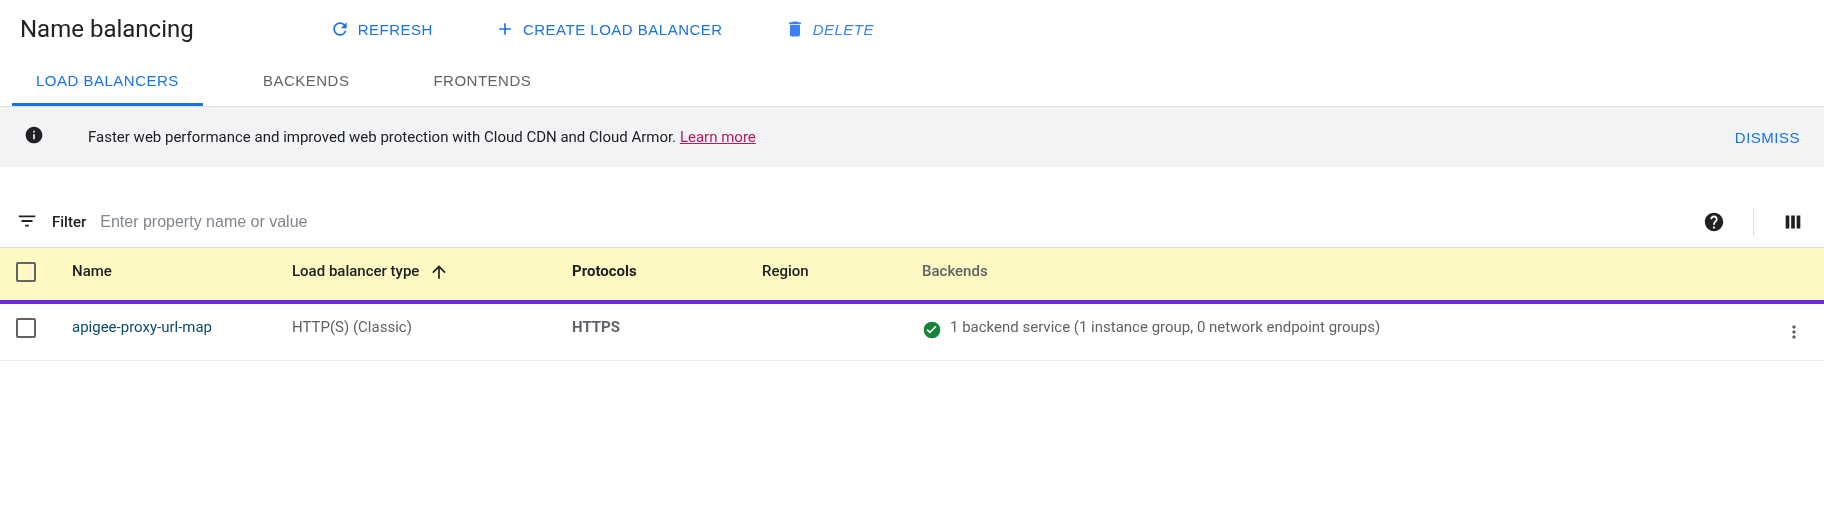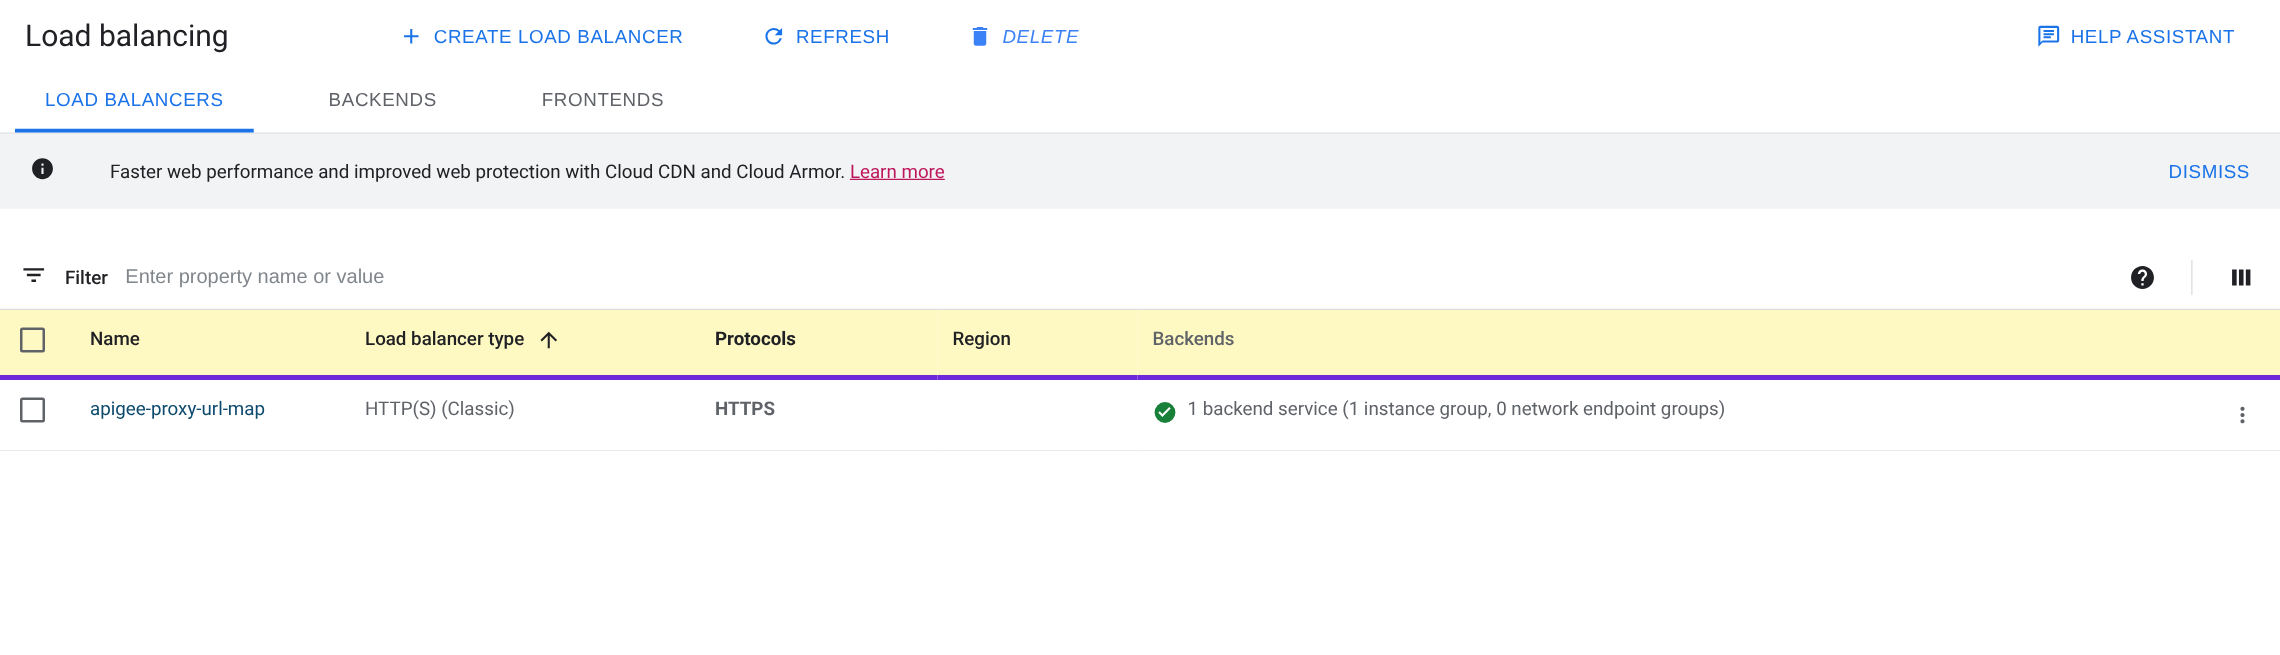--- a/index.html
+++ b/index.html
@@ -209,49 +209,43 @@
       height: 20px;
       flex-shrink: 0;
       margin-top: 2px;
     }
     .link-name { color: #0c4a6e; }
   </style>
 </head>
 <body>
 
 <div class="header">
-  <h1 class="page-title">Load balancing</h1>
+  <h1 class="page-title">Name balancing</h1>
+
+  <button class="action-btn">
+    <svg class="icon-svg" viewBox="0 0 24 24">
+        <path d="M17.65 6.35A7.958 7.958 0 0 0 12 4c-4.42 0-8 3.58-8 8s3.58 8 8 8c3.73 0 6.84-2.55 7.73-6h-2.08A5.99 5.99 0 0 1 12 18c-3.31 0-6-2.69-6-6s2.69-6 6-6c1.66 0 3.14.69 4.22 1.78L13 11h7V4l-2.35 2.35z"></path>
+      </svg>
+    <span>Refresh</span>
+  </button>
 
   <button class="action-btn">
     <svg class="icon-svg" viewBox="0 0 24 24">
         <path d="M19 13h-6v6h-2v-6H5v-2h6V5h2v6h6v2z"></path>
       </svg>
     <span>Create load balancer</span>
   </button>
 
-  <button class="action-btn">
-    <svg class="icon-svg" viewBox="0 0 24 24">
-        <path d="M17.65 6.35A7.958 7.958 0 0 0 12 4c-4.42 0-8 3.58-8 8s3.58 8 8 8c3.73 0 6.84-2.55 7.73-6h-2.08A5.99 5.99 0 0 1 12 18c-3.31 0-6-2.69-6-6s2.69-6 6-6c1.66 0 3.14.69 4.22 1.78L13 11h7V4l-2.35 2.35z"></path>
-      </svg>
-    <span>Refresh</span>
-  </button>
-
   <button class="action-btn disabled">
     <svg class="icon-svg" viewBox="0 0 24 24">
         <path d="M6 19c0 1.1.9 2 2 2h8c1.1 0 2-.9 2-2V7H6v12zM19 4h-3.5l-1-1h-5l-1 1H5v2h14V4z"></path>
       </svg>
     <span>Delete</span>
   </button>
 
-  <button class="action-btn help-btn">
-    <svg class="icon-svg" viewBox="0 0 24 24">
-        <path d="M20 2H4c-1.1 0-2 .9-2 2v18l4-4h14c1.1 0 2-.9 2-2V4c0-1.1-.9-2-2-2zm0 14H6l-2 2V4h16v12zM7 9h10v2H7zm0-3h10v2H7zm0 6h7v2H7z"></path>
-      </svg>
-    <span>Help Assistant</span>
-  </button>
 </div>
 
 <div class="tabs">
   <button class="tab active">Load balancers</button>
   <button class="tab">Backends</button>
   <button class="tab">Frontends</button>
 </div>
 
 <div class="banner">
   <span class="info-icon">

